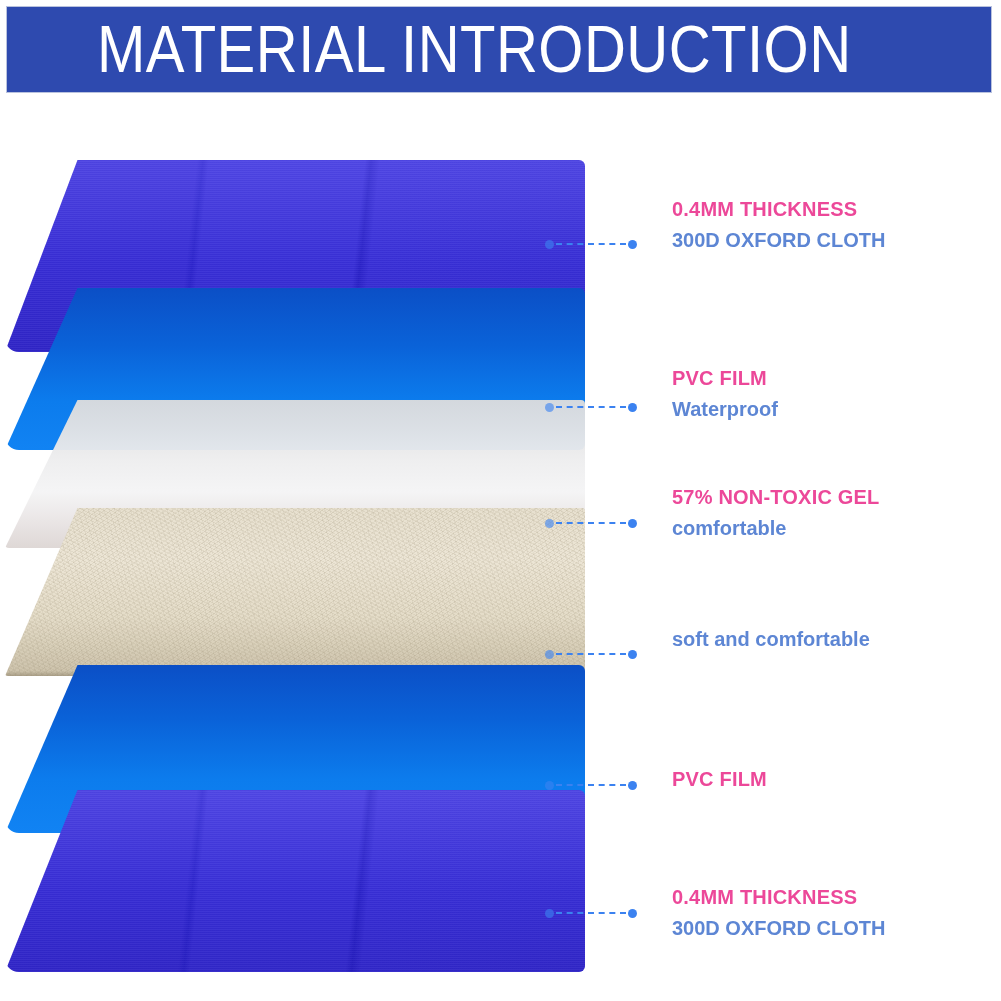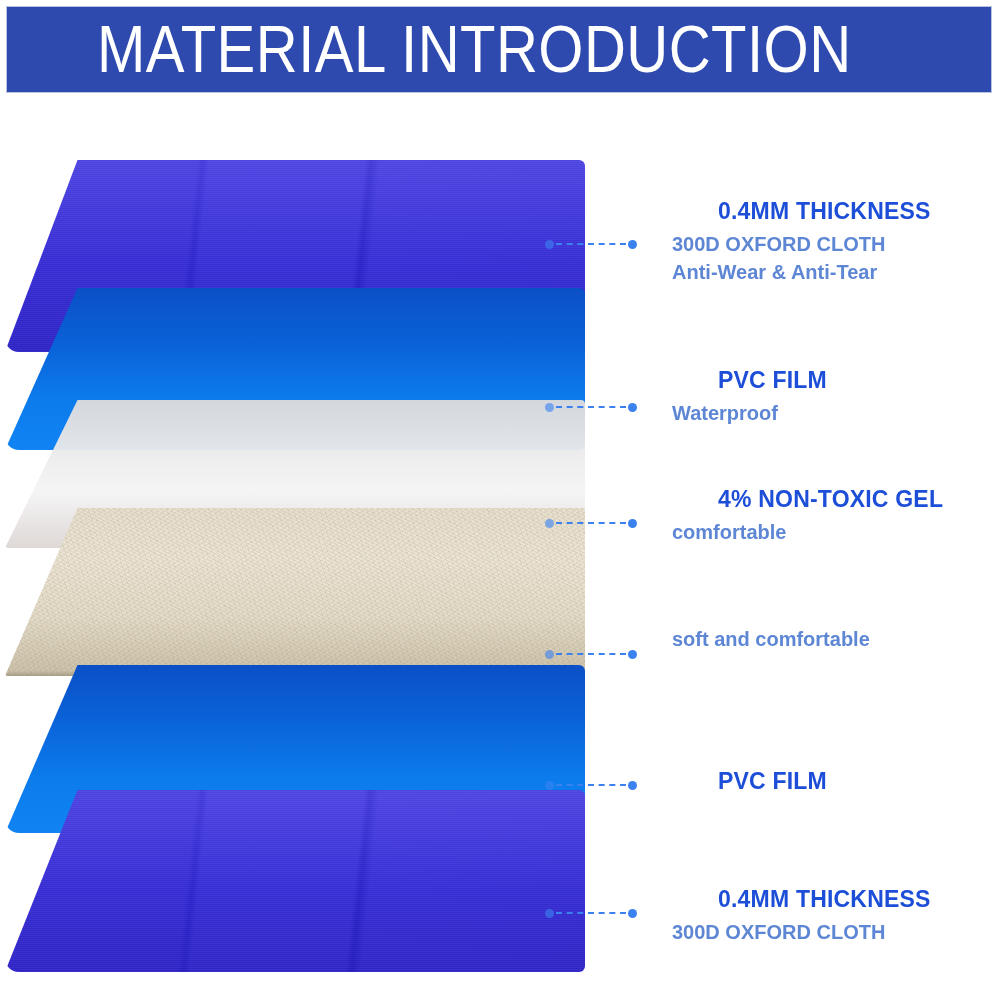--- a/index.html
+++ b/index.html
@@ -159,27 +159,26 @@
     border-top: 2px dashed #3b82f0;
   }
 
   
   .callout {
     position: absolute;
     left: 672px;
     width: 320px;
   }
   .callout .c-title {
-    color: #1d4ed8;
-    font-size: 23px;
+    color: #ec4899;
+    font-size: 20px;
     font-weight: 700;
     letter-spacing: .2px;
     line-height: 1.25;
     margin-bottom: 4px;
-    margin-left: 46px;
   }
   .callout .c-line {
     color: #5d86d4;
     font-size: 20px;
     font-weight: 700;
     line-height: 1.42;
   }
 </style>
 </head>
 <body>
@@ -243,30 +242,29 @@
     </div>
     <div class="connector" style="top:807px">
       <span class="dot faint"></span>
       <span class="dash"></span>
       <span class="dot"></span>
     </div>
 
     <div class="callout" style="top:97px">
       <div class="c-title">0.4MM THICKNESS</div>
       <div class="c-line">300D OXFORD CLOTH</div>
-      <div class="c-line">Anti-Wear &amp; Anti-Tear</div>
     </div>
 
     <div class="callout" style="top:266px">
       <div class="c-title">PVC FILM</div>
       <div class="c-line">Waterproof</div>
     </div>
 
     <div class="callout" style="top:385px">
-      <div class="c-title">4% NON-TOXIC GEL</div>
+      <div class="c-title">57% NON-TOXIC GEL</div>
       <div class="c-line">comfortable</div>
     </div>
 
     <div class="callout" style="top:525px">
       <div class="c-line">soft and comfortable</div>
     </div>
 
     <div class="callout" style="top:667px">
       <div class="c-title">PVC FILM</div>
     </div>

